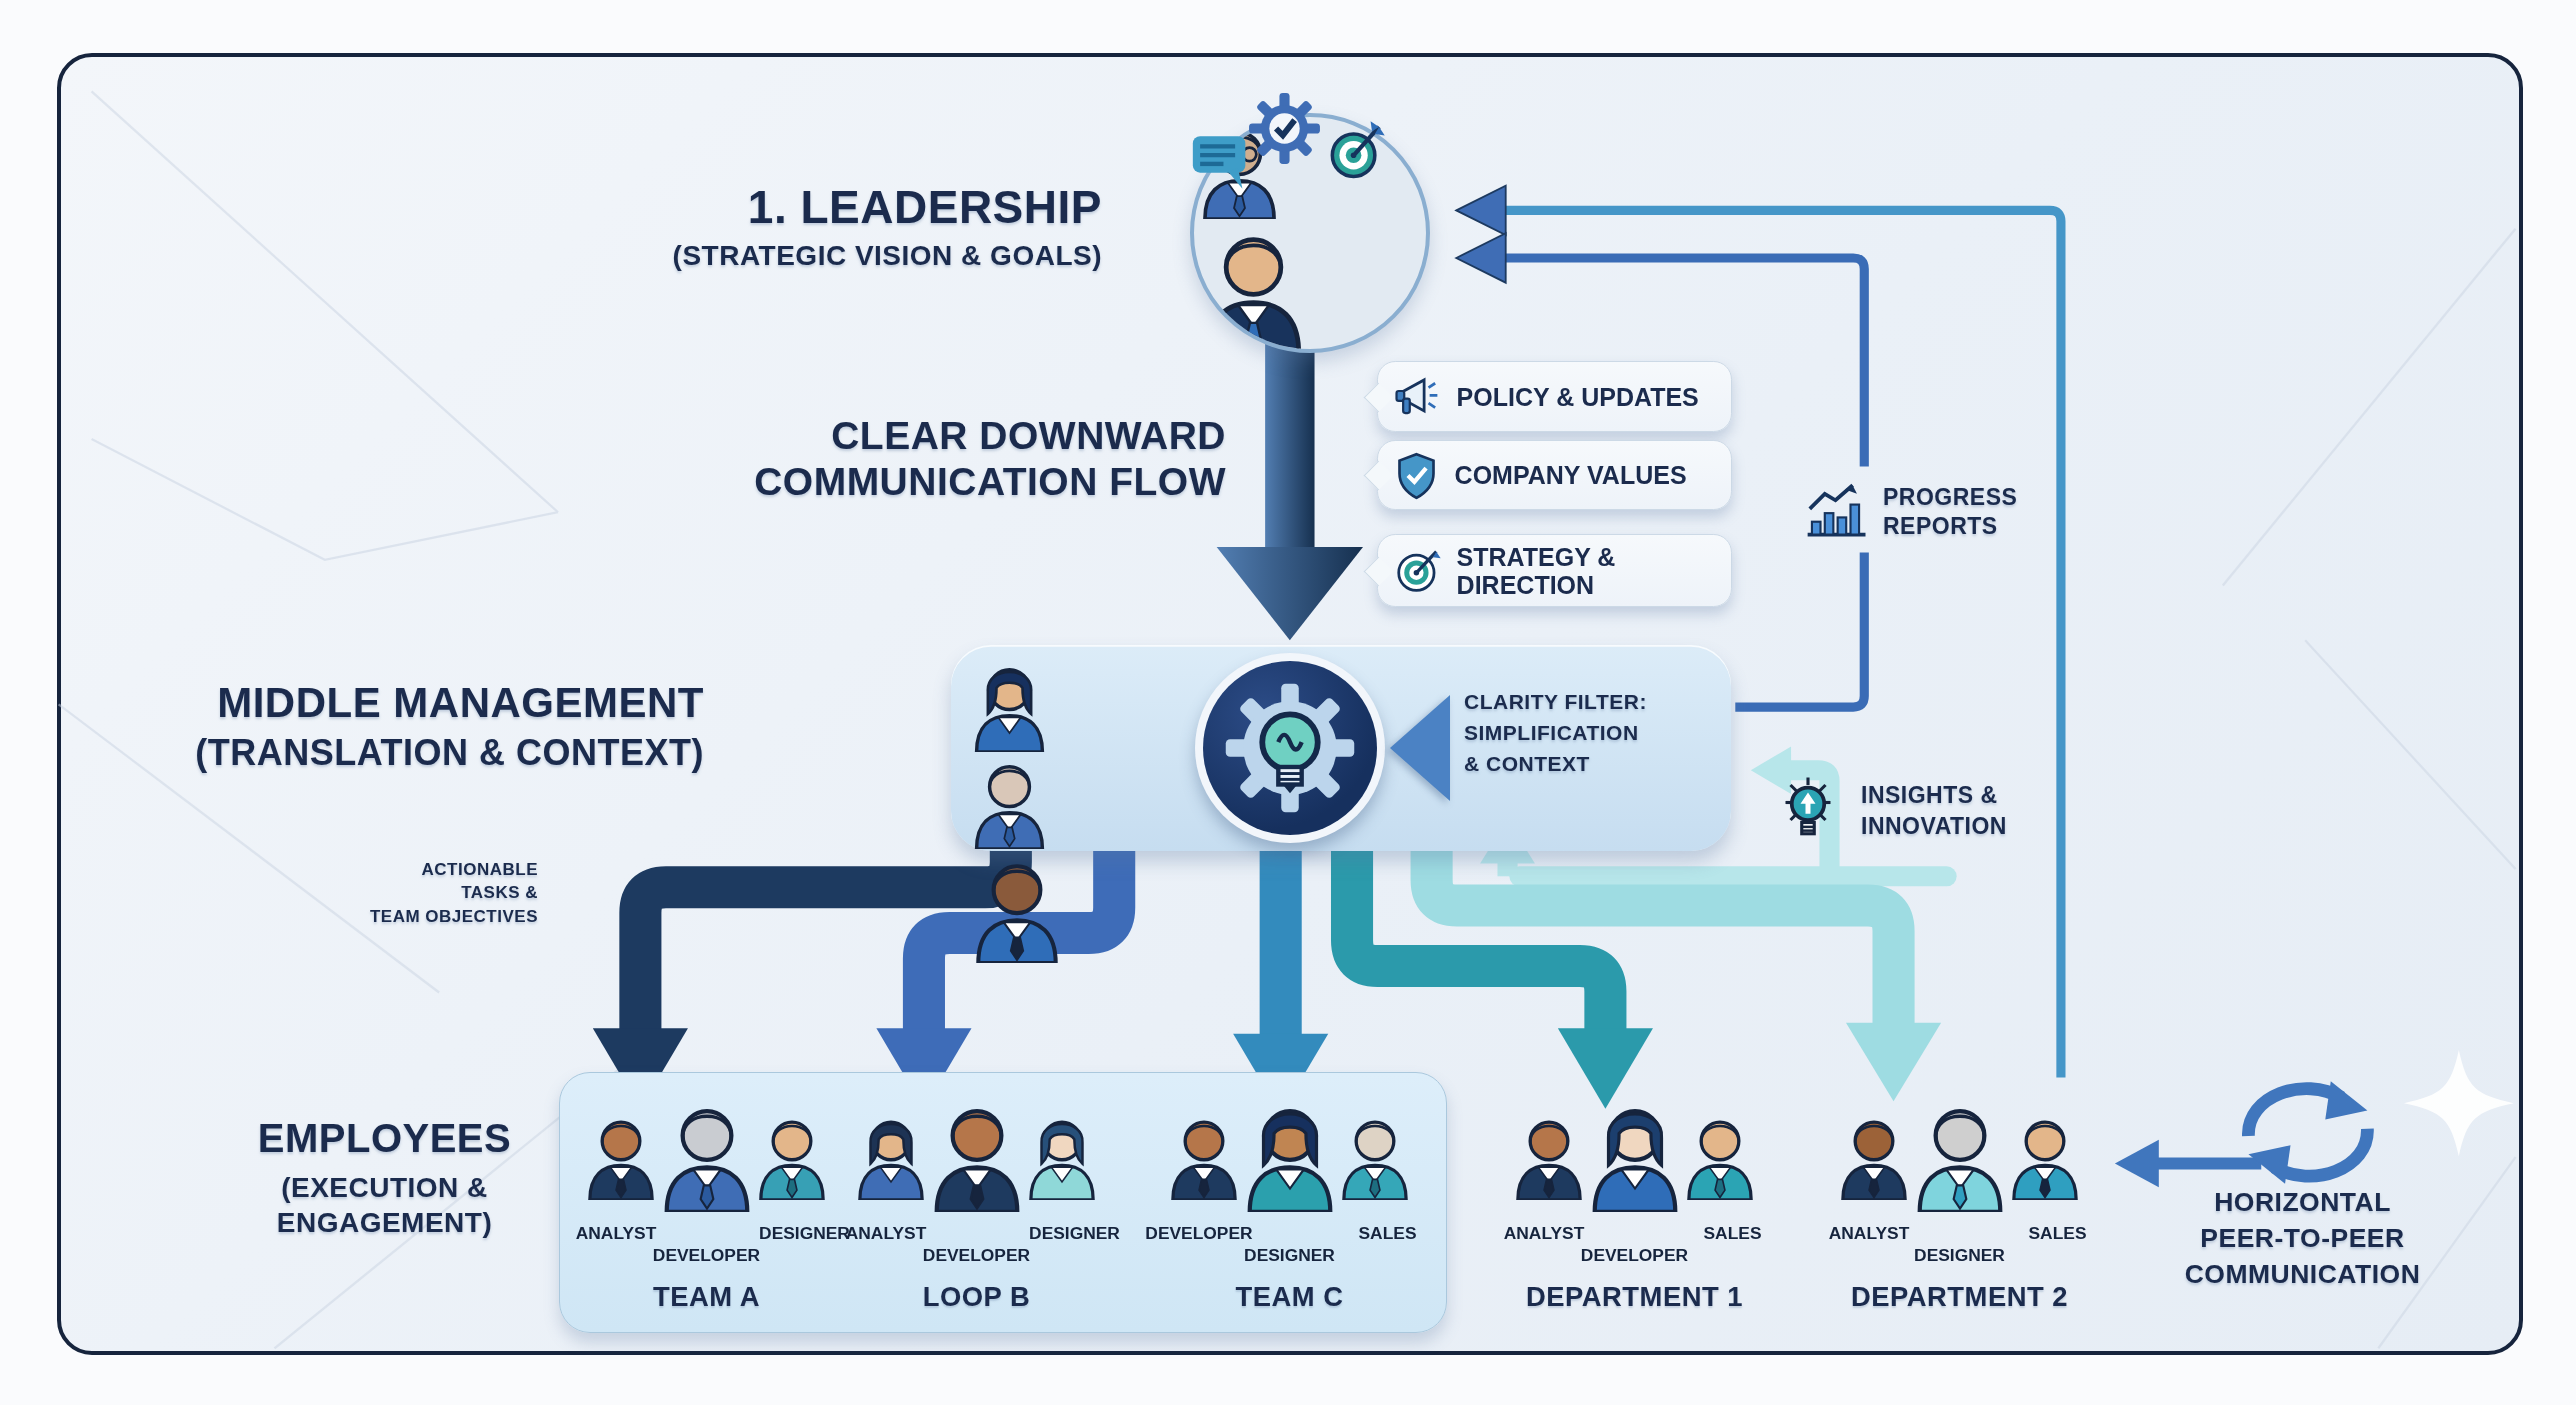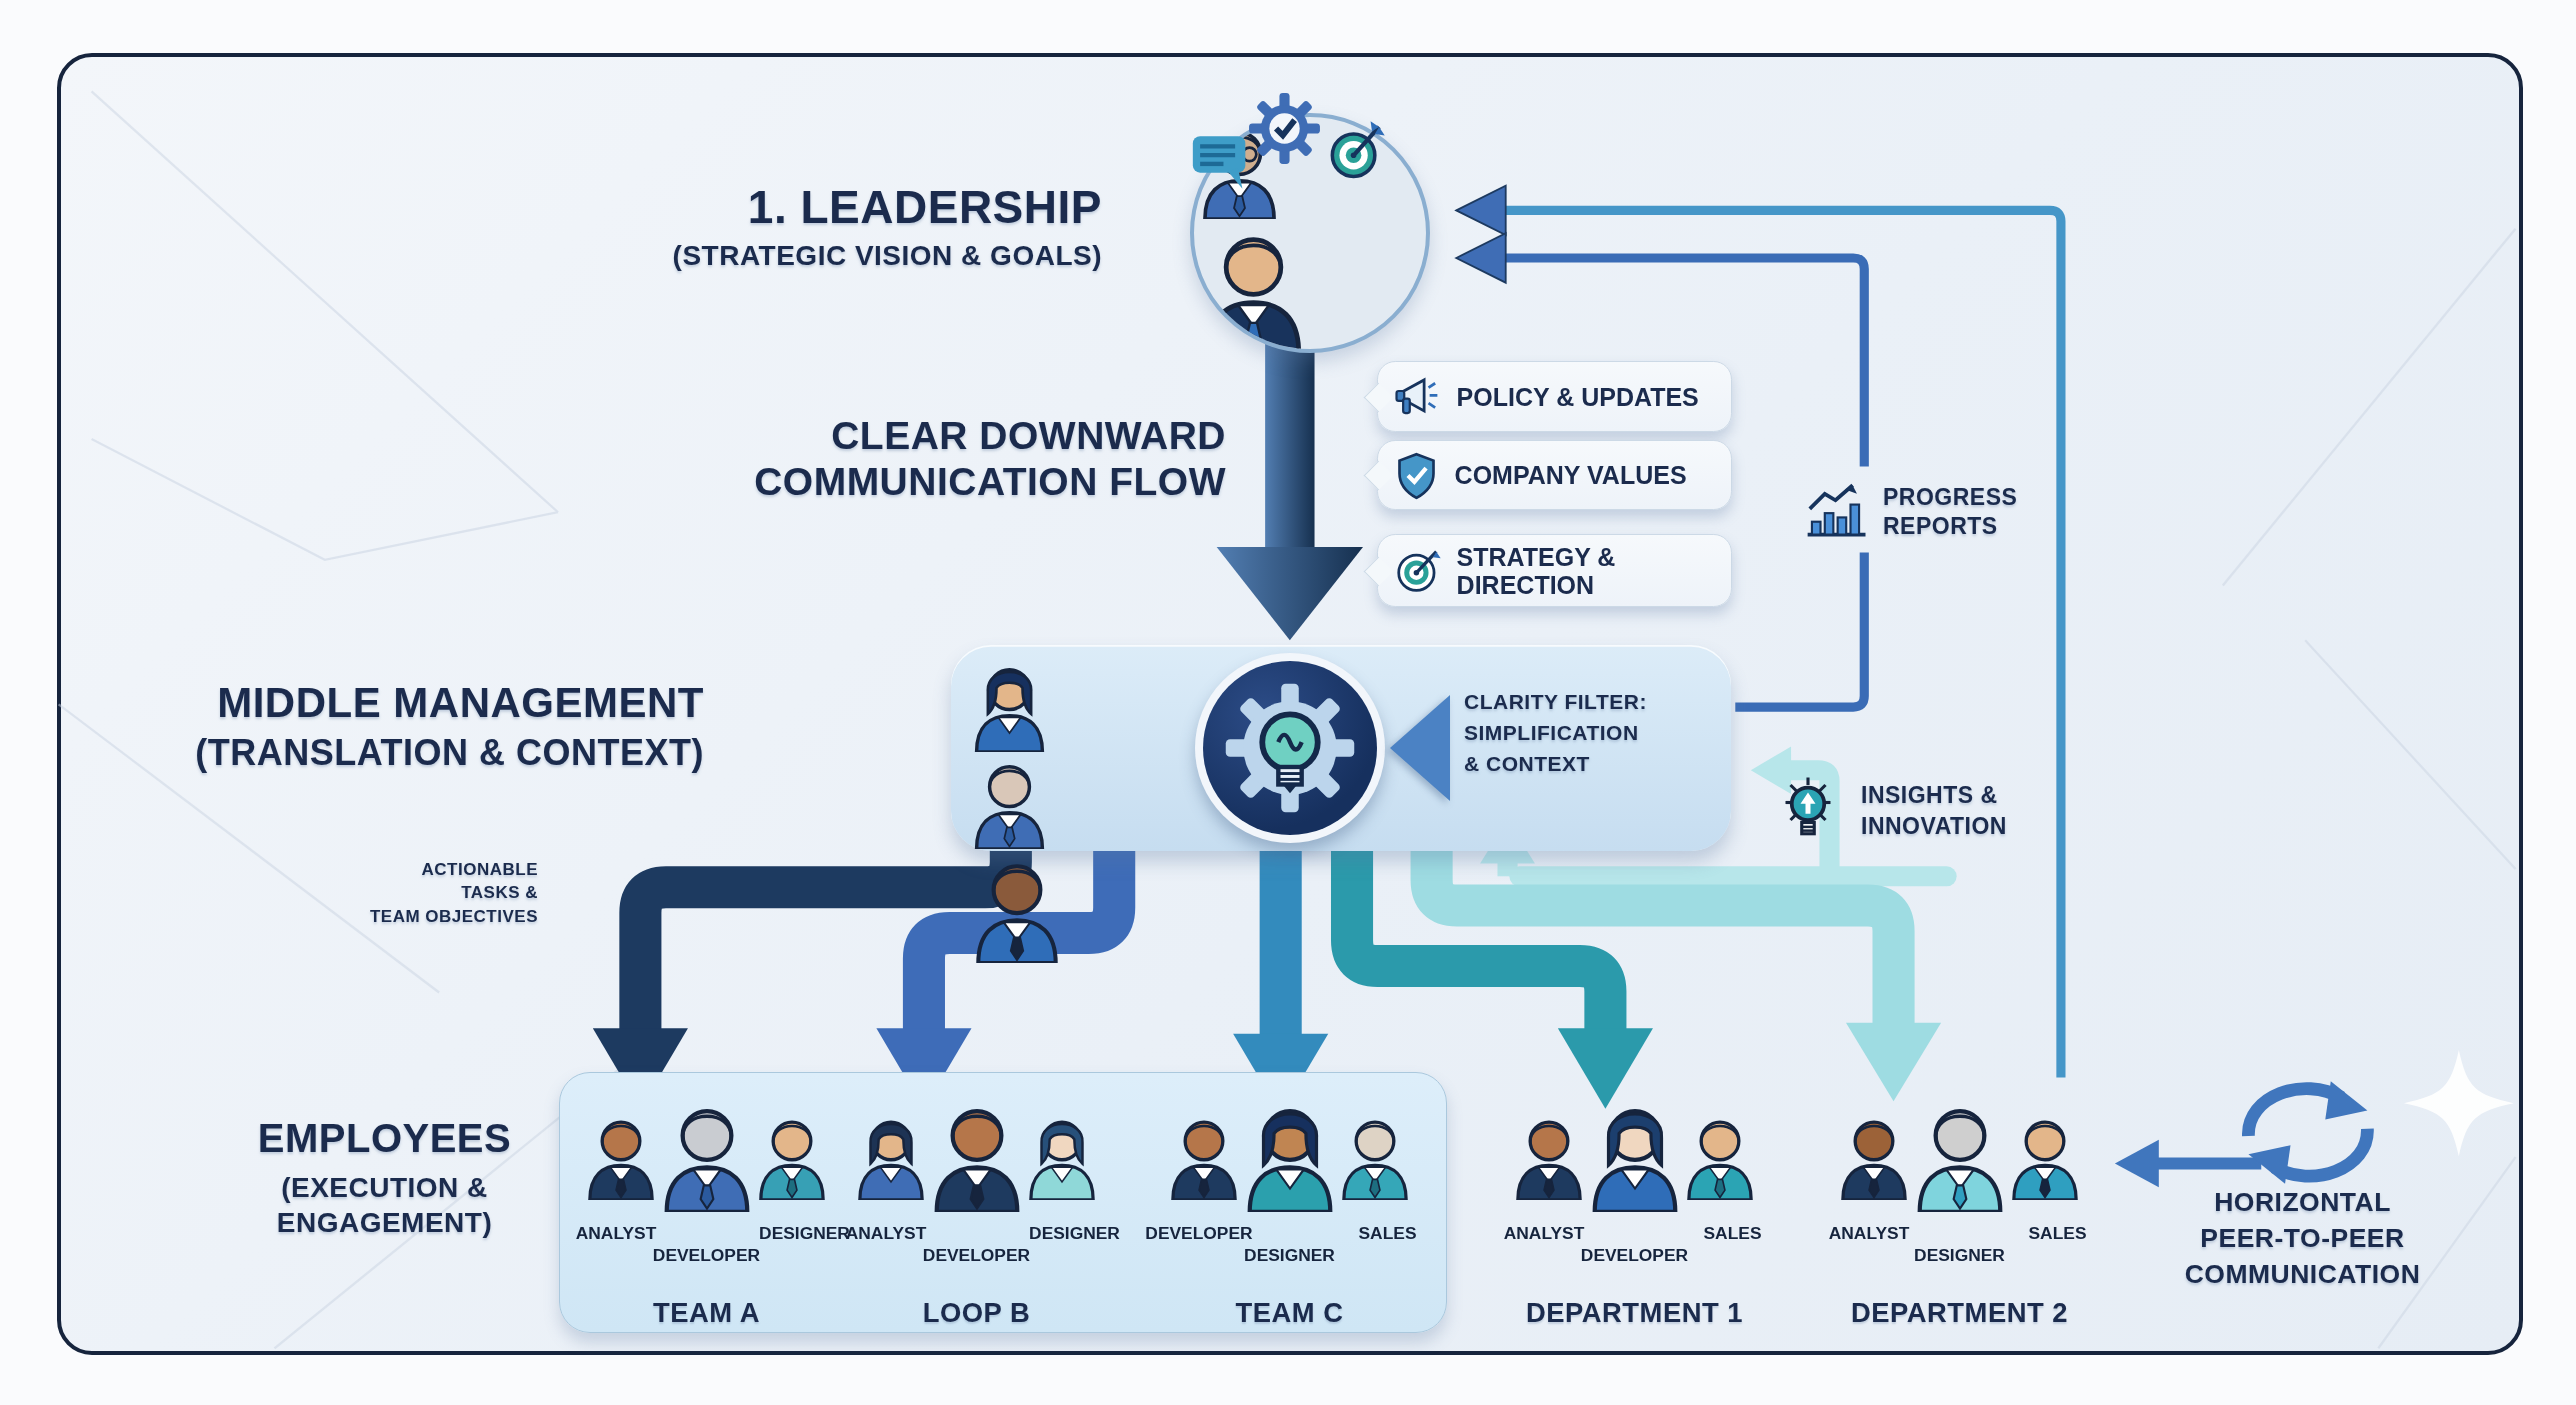--- a/index.html
+++ b/index.html
@@ -52,21 +52,21 @@
      border-bottom:53px solid transparent;border-right:60px solid #4b82c4;filter:drop-shadow(-2.7px 3.7px 3.7px rgba(70,100,140,.4));}
   #mm-filter{left:1464px;top:686px;width:274px;font-size:21px;line-height:1.48;}
   
   #teams-box{left:559px;top:1072px;width:886px;height:259px;border-radius:31px;
      background:linear-gradient(180deg,#ddeefa,#cfe6f5);border:1.8px solid #aac8dd;
      box-shadow:0 9.1px 14.6px rgba(90,120,160,.25);}
   
   .group{position:absolute;width:329px;height:238px;}
   .group .person{position:absolute;}
   .role-label{position:absolute;font-weight:bold;font-size:17.4px;color:#16243d;text-align:center;}
-  .group-name{position:absolute;top:204px;left:0;width:100%;text-align:center;
+  .group-name{position:absolute;top:188px;left:0;width:100%;text-align:center;
      font-weight:bold;font-size:27.4px;letter-spacing:0.5px;color:#1b2b4d;text-shadow:0 1.8px 1.8px rgba(110,135,170,.3);}
   .icon-abs{position:absolute;}
 </style>
 </head>
 <body>
 
 <div id="stage">
 
   <div id="frame" class="abs"></div>
 

